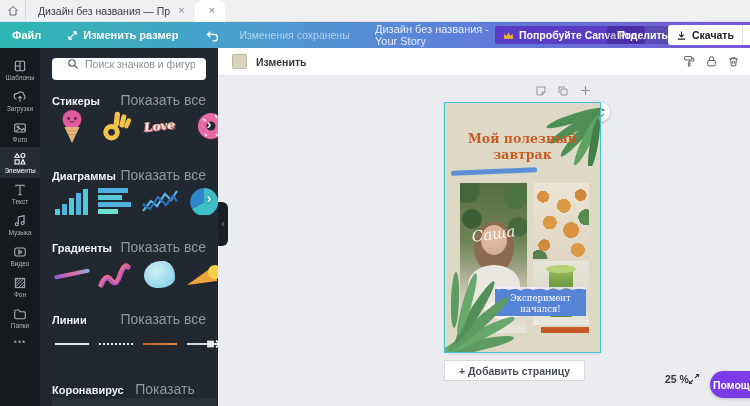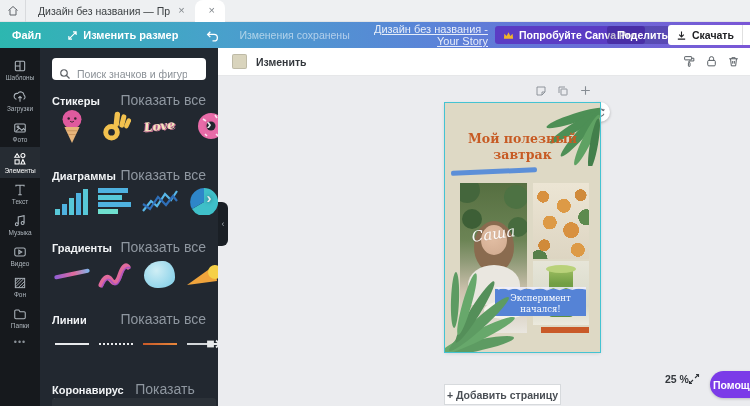--- a/index.html
+++ b/index.html
@@ -18,37 +18,37 @@
   .tab .close { color:#80868b; font-size:11px; line-height:1; padding:0 2px; }
 
   
   .topbar {
     position:absolute; left:0; top:22px; width:750px; height:26px;
     background:linear-gradient(90deg, var(--gradient_left,#2db7b0) 0%, #49a0cc 30%, var(--gradient_mid,#5b83d8) 58%, var(--gradient_right,#7a56d6) 100%);
     display:flex; align-items:center; color:#fff; font-size:11px;
   }
   .tb-item { display:flex; align-items:center; gap:5px; padding:0 10px; font-weight:bold; white-space:nowrap; }
   .tb-saved { font-weight:normal; opacity:.55; font-size:10.5px; }
-  .tb-title { position:absolute; left:358px; width:130px; opacity:.85; font-weight:normal; text-align:right;text-decoration:underline; }
+  .tb-title { position:absolute; left:375px; width:130px; opacity:.85; font-weight:normal; text-align:left; }
   .btn-pro { position:absolute; left:495px; top:4px; height:18px; padding:0 8px; background:var(--pro_button,#5b3cc4); border-radius:3px; display:flex; align-items:center; gap:5px; font-size:10.5px; font-weight:bold; }
   .btn-share { position:absolute; left:607px; top:4px; height:18px; padding:0 10px; background:rgba(30,10,90,.28); border-radius:3px; display:flex; align-items:center; font-size:10.5px; font-weight:bold; }
   .btn-download { position:absolute; left:668px; top:3px; height:20px; background:#fff; border-radius:3px; display:flex; align-items:center; color:#202124; }
   .btn-download .main { display:flex; align-items:center; gap:5px; padding:0 8px; font-size:10.5px; font-weight:bold; }
   .btn-download .caret { border-left:1px solid #e0e0e0; padding:0 6px; height:100%; display:flex; align-items:center; color:#5f6368; }
 
   
   .rail { position:absolute; left:0; top:48px; width:40px; height:358px; background:#16191d; }
   .rail-item { width:40px; height:31px; display:flex; flex-direction:column; align-items:center; justify-content:center; gap:1px; color:#aeb6bd; }
   .rail-item.active { background:#262c33; color:#ffffff; }
   .rail-item .lbl { font-size:6.5px; }
   .rail-more { color:#8a9198; text-align:center; font-size:9px; letter-spacing:1px; margin-top:4px; }
 
   
   .panel { position:absolute; left:40px; top:48px; width:178px; height:358px; background:#222830; overflow:hidden; }
-  .search { position:absolute; left:12px; top:10px; width:154px; height:22px; background:#fff; border-radius:4px; display:flex; align-items:flex-end; gap:6px; padding:0 7px; }
+  .search { position:absolute; left:12px; top:10px; width:154px; height:22px; background:#fff; border-radius:4px; display:flex; align-items:flex-start; gap:6px; padding:0 15px; }
   .search input { border:none; outline:none; width:110px; font-size:10.5px; color:#444; background:transparent; font-family:inherit; }
   .search input::placeholder { color:#8b9197; }
   .sec-head { position:absolute; left:12px; width:154px; display:flex; justify-content:space-between; align-items:baseline; }
   .sec-head .t { color:#f2f4f6; font-size:11px; font-weight:bold; }
   .sec-head .cnt { color:#f2f4f6; font-size:11px; font-weight:normal; }
   .sec-head .all { color:#8f97a0; font-size:14px; }
   .row { position:absolute; left:12px; width:166px; height:40px; display:flex; gap:5px; overflow:hidden; }
   .cell { width:39px; height:40px; flex:none; display:flex; align-items:center; justify-content:center; }
   .carousel-next { position:absolute; right:2px; width:14px; height:22px; color:#e8eaec; font-size:15px; font-weight:bold; display:flex; align-items:center; justify-content:center; text-shadow:0 0 4px rgba(0,0,0,.6); }
   .love { font-family:"DejaVu Serif", serif; font-style:italic; font-weight:bold; font-size:12px; color:#f3e7bd; text-shadow:1px 1px 0 #d8799e, -1px 0 0 #c765a0; transform:rotate(-6deg); }
@@ -100,21 +100,21 @@
   .glass-top { position:absolute; left:13px; top:4px; width:30px; height:8px; border-radius:50%; background:#b9d27a; }
   .cta { position:absolute; left:50px; top:186px; width:91px; height:27px; background:var(--box_blue,#5583d6); }
   .cta::before { content:""; position:absolute; left:0; top:-2px; width:100%; height:4px; background:#eef; clip-path:polygon(0 0,4% 70%,9% 20%,15% 80%,22% 30%,28% 90%,35% 25%,42% 75%,50% 20%,57% 85%,64% 30%,71% 80%,78% 25%,85% 75%,92% 30%,100% 70%,100% 0); opacity:.85; }
   .cta .l { width:100%; text-align:center; font-family:"DejaVu Serif", serif; font-size:8.5px; line-height:11px; color:#fff; }
   .cta { display:flex; flex-direction:column; justify-content:center; padding-top:2px; }
   .d-orange-bar { position:absolute; left:96px; top:224px; width:48px; height:6px; background:var(--bar_orange,#c95a28); }
   .leaf-tr { position:absolute; right:-3px; top:-3px; }
   .leaf-bl { position:absolute; left:-4px; bottom:-4px; }
 
   
-  .add-page { position:absolute; left:198px; top:308px; width:117px; height:21px; background:#fff; border:1px solid #d7dadd; border-radius:0; font-size:10.5px; font-weight:bold; color:#4a4f55; display:flex; align-items:center; justify-content:center; }
+  .add-page { position:absolute; left:198px; top:284px; width:141px; height:21px; background:#fff; border:1px solid #d7dadd; border-radius:0; font-size:10.5px; font-weight:bold; color:#4a4f55; display:flex; align-items:center; justify-content:center; }
   .zoom-level { position:absolute; left:419px; top:297px; font-size:10.5px; font-weight:bold; color:#33373c; }
   .fullscreen-btn { position:absolute; left:442px; top:297px; color:#33373c; }
   .help-pill { position:absolute; left:464px; top:295px; width:61px; height:27px; border-radius:14px; background:var(--accent_purple,#7b3be8); color:#fff; font-size:10.5px; font-weight:bold; display:flex; align-items:center; justify-content:center; gap:6px; box-shadow:0 1px 3px rgba(0,0,0,.2); }
   .help-pill .q { opacity:.85; font-weight:normal; }
 </style>
 </head>
 <body>
 
 <div class="screen">
 

